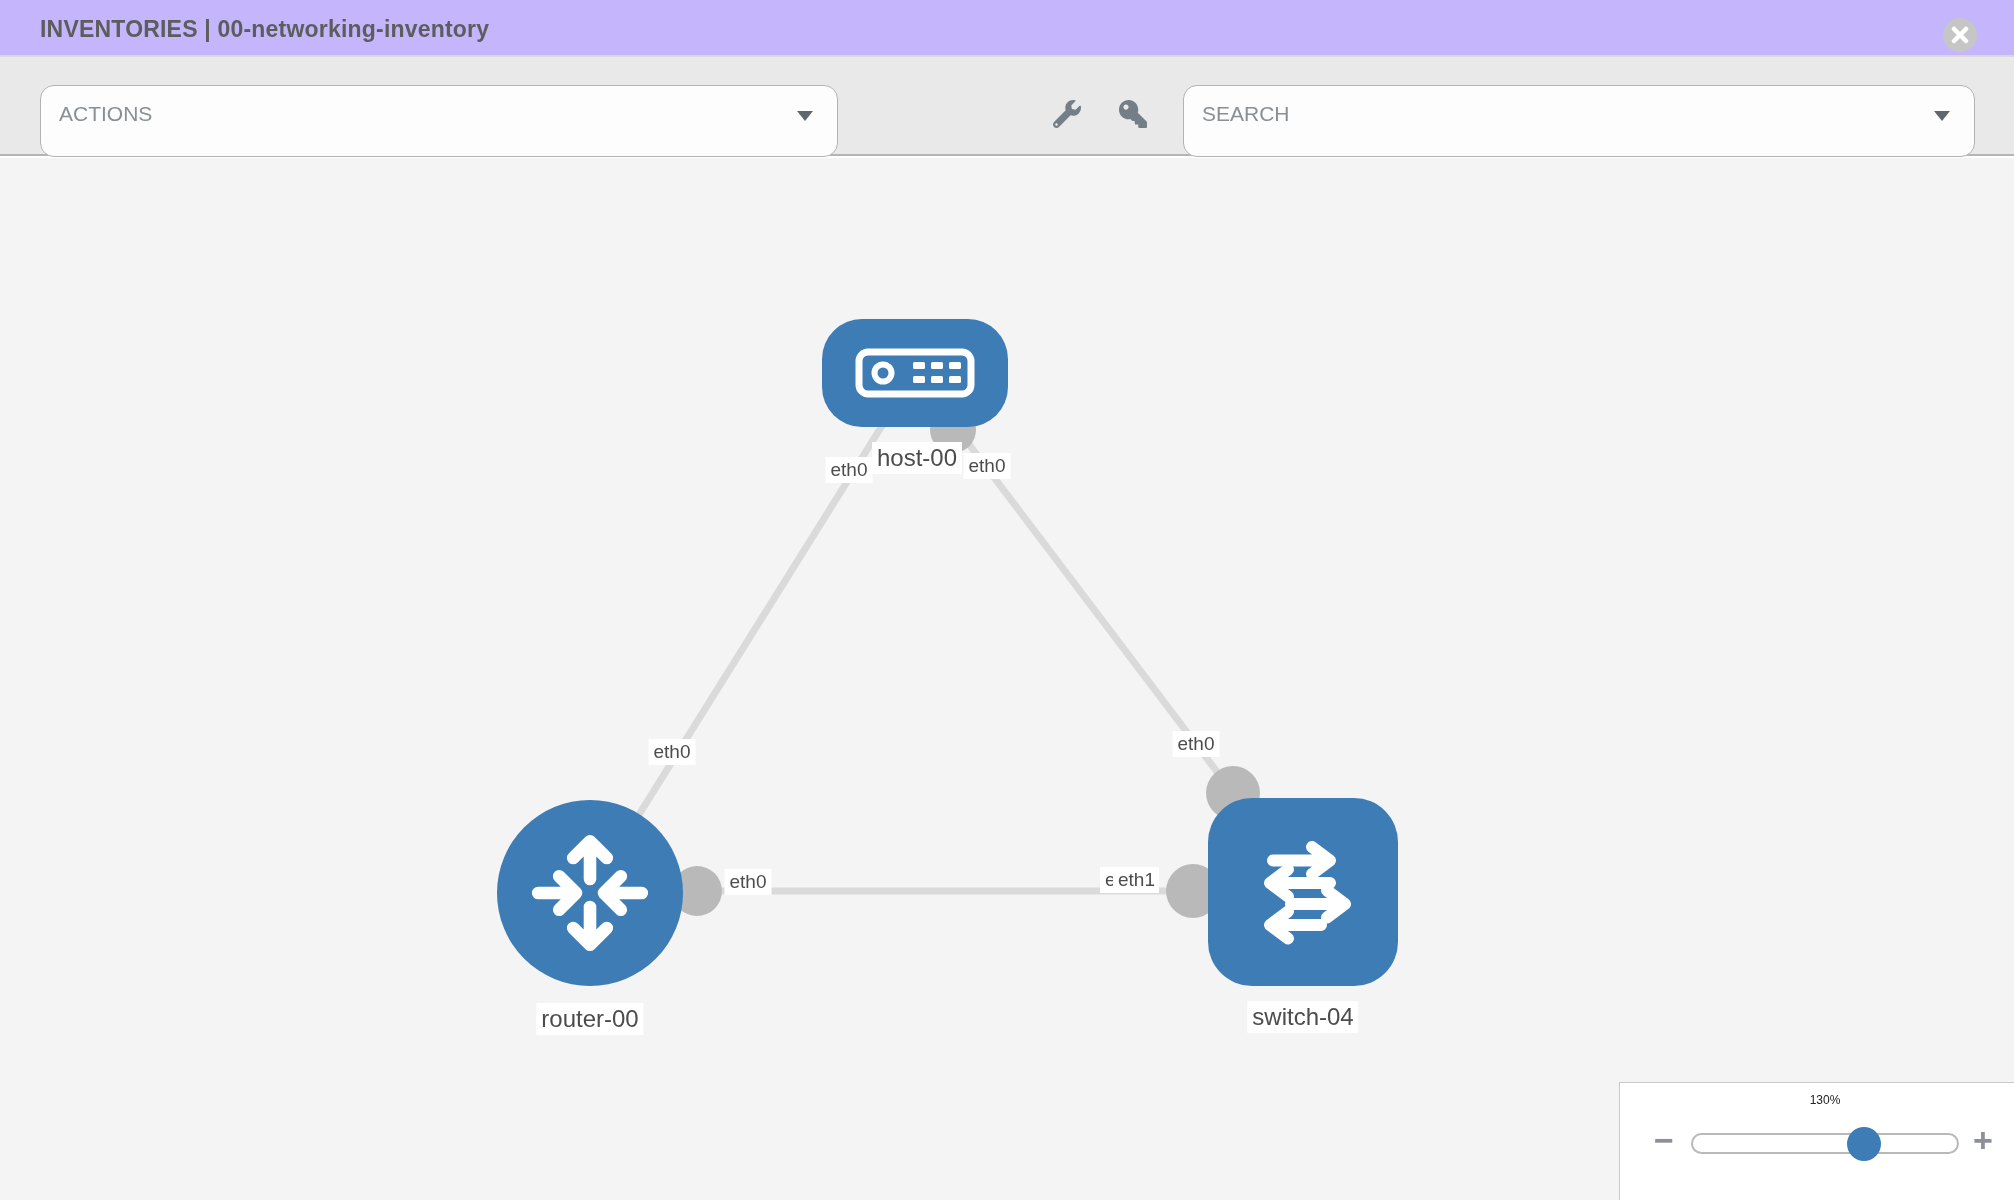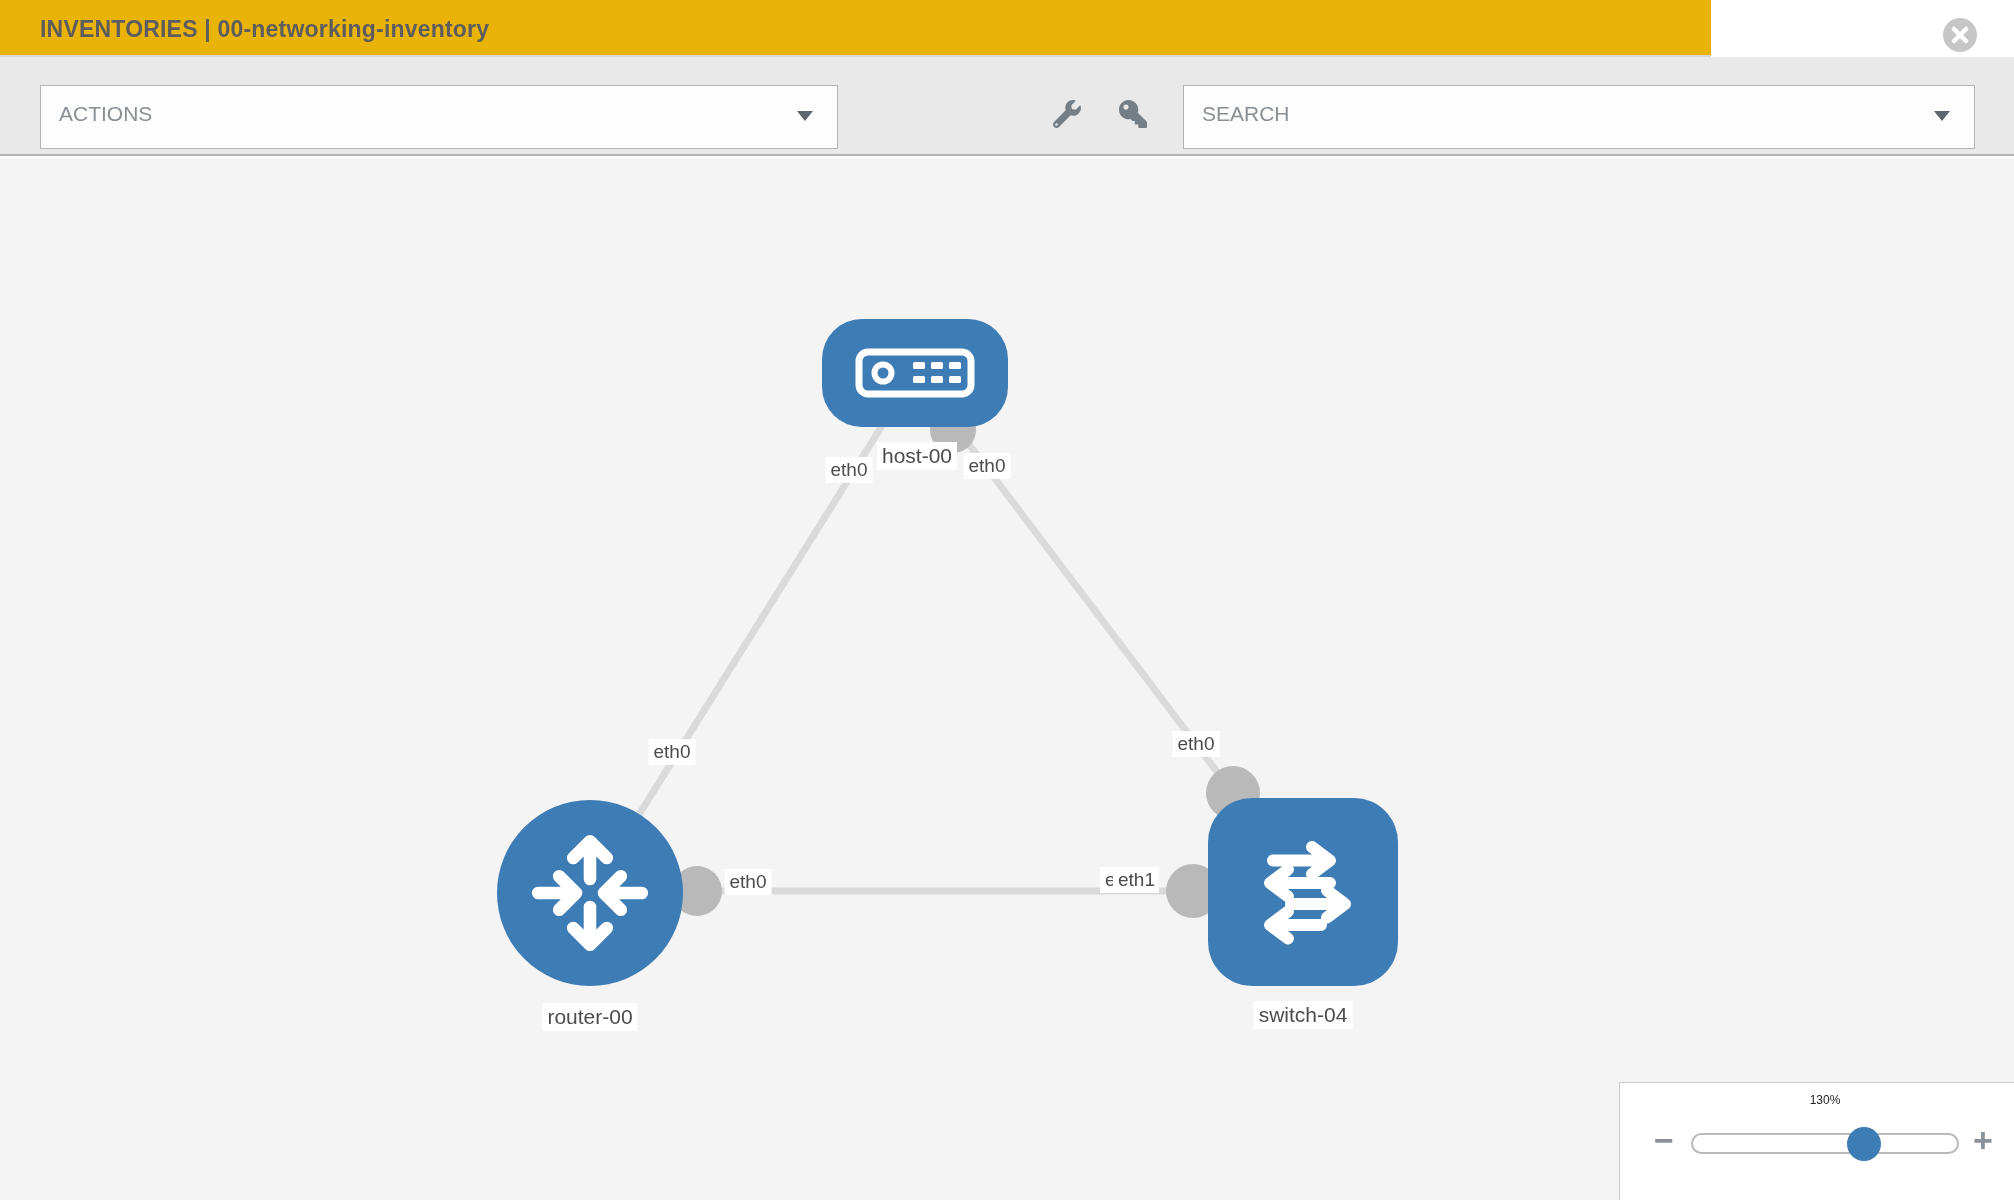--- a/index.html
+++ b/index.html
@@ -1,32 +1,32 @@
 <!DOCTYPE html>
 <html><head>
 <meta charset="utf-8">
 <style>
   * { margin:0; padding:0; box-sizing:border-box; }
   html,body { width:2014px; height:1200px; overflow:hidden; background:#fff;
               font-family:"Liberation Sans", sans-serif; }
 
   
-  .header { position:absolute; left:0; top:0; width:1711px; height:57px; background:#eab308;
+  .header { position:absolute; left:0; top:0; width:2014px; height:57px; background:#c4b5fd;
             border-bottom:2px solid #d9d9d9; }
   .header-title { position:absolute; left:40px; top:16px; font-size:23px; font-weight:700;
                   color:#5d5d5d; letter-spacing:0.2px; }
   .close-btn { position:absolute; left:1943px; top:18px; width:34px; height:34px;
                border-radius:50%; background:#c6c6c6; cursor:pointer; }
   .close-btn svg { position:absolute; left:8px; top:8px; }
 
   
   .toolbar { position:absolute; left:0; top:57px; width:2014px; height:99px; background:#e9e9e9;
              border-bottom:2px solid #b5b5b5; }
-  .dd { position:absolute; top:28px; height:64px; background:#fdfdfd; border:1px solid #b3b3b3;
-        border-radius:0; font-size:21px; color:#8a8f94; }
+  .dd { position:absolute; top:28px; height:72px; background:#fdfdfd; border:1px solid #b3b3b3;
+        border-radius:14px; font-size:21px; color:#8a8f94; }
   .dd-label { position:absolute; left:18px; top:16px; }
   .dd-caret { position:absolute; right:24px; top:25px; width:0; height:0;
               border-left:8px solid transparent; border-right:8px solid transparent;
               border-top:10px solid #5f666d; }
   .dd-actions { left:40px; width:798px; }
   .dd-search  { left:1183px; width:792px; }
   .tool-icon { position:absolute; top:30px; width:54px; height:54px; color:#747e87;
                display:flex; align-items:center; justify-content:center; cursor:pointer; }
   .tool-wrench { left:1040px; }
   .tool-key { left:1106px; }
@@ -35,21 +35,21 @@
   .canvas { position:absolute; left:0; top:158px; width:2014px; height:1042px; background:#f4f4f4;text-align:right; }
   .graph-svg { position:absolute; left:0; top:0; z-index:1; }
   .node { position:absolute; z-index:3; background:#3d7cb5; }
   .node svg { position:absolute; }
   .node-host { left:822px; top:161px; width:186px; height:108px; border-radius:40px; }
   .node-router { left:497px; top:642px; width:186px; height:186px; border-radius:50%; }
   .node-switch { left:1208px; top:640px; width:190px; height:188px; border-radius:44px; }
 
   .glabel { position:absolute; z-index:4; background:#ffffff; color:#4c4c4c; white-space:nowrap;
             line-height:1.15; padding:2px 5px; }
-  .node-label { font-size:21px; z-index:5; transform:translateX(-50%); }
+  .node-label { font-size:24px; z-index:5; transform:translateX(-50%); }
   .if-label { font-size:19px; transform:translateX(-50%); }
   .if-raw { font-size:19px; }  
   .if-over { position:absolute; z-index:5; left:13px; top:0; background:#fff; padding:2px 4px 2px 5px; }
 
   
   .zoom-panel { position:absolute; left:1619px; top:1082px; width:400px; height:120px;
                 background:#fff; border:1px solid #c9c9c9; z-index:6; }
   .zoom-value { position:absolute; left:205px; top:10px; transform:translateX(-50%);
                 font-size:12px; color:#222; }
   .zoom-minus, .zoom-plus { position:absolute; color:#8b9199; font-weight:700;

